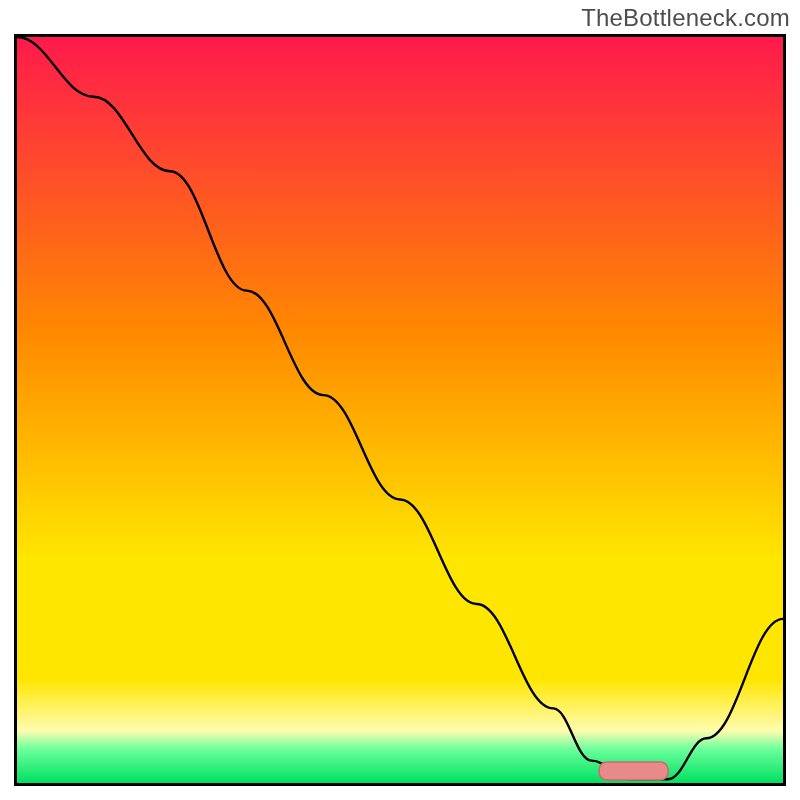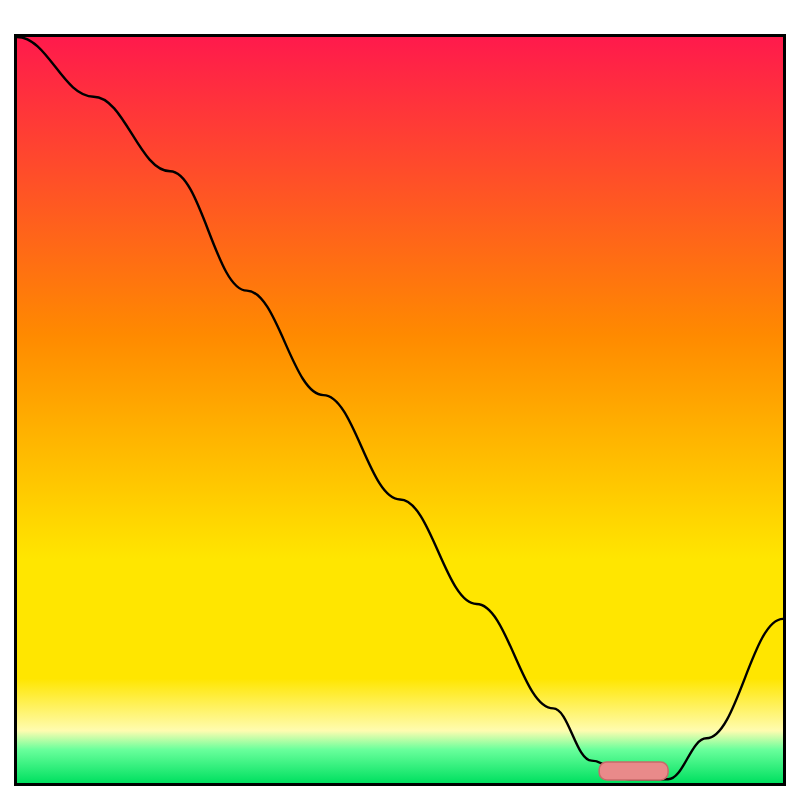--- a/index.html
+++ b/index.html
@@ -37,20 +37,21 @@
   svg.plot {
     display: block;
     width: 100%;
     height: 100%;
   }
 </style>
 </head>
 <body>
 
 <div class="stage">
+  <div class="watermark">TheBottleneck.com</div>
 
   <div class="frame">
     <svg class="plot" viewBox="0 0 100 100" preserveAspectRatio="none">
       <defs>
         <linearGradient id="bg-grad" x1="0" y1="0" x2="0" y2="1">
           <stop id="g0" offset="0%" stop-color="#ff1a4c"></stop>
           <stop id="g1" offset="40%" stop-color="#ff8a00"></stop>
           <stop id="g2" offset="70%" stop-color="#ffe600"></stop>
           <stop id="g3a" offset="86%" stop-color="#ffe600"></stop>
           <stop id="g3b" offset="93%" stop-color="#fffcb0"></stop>

